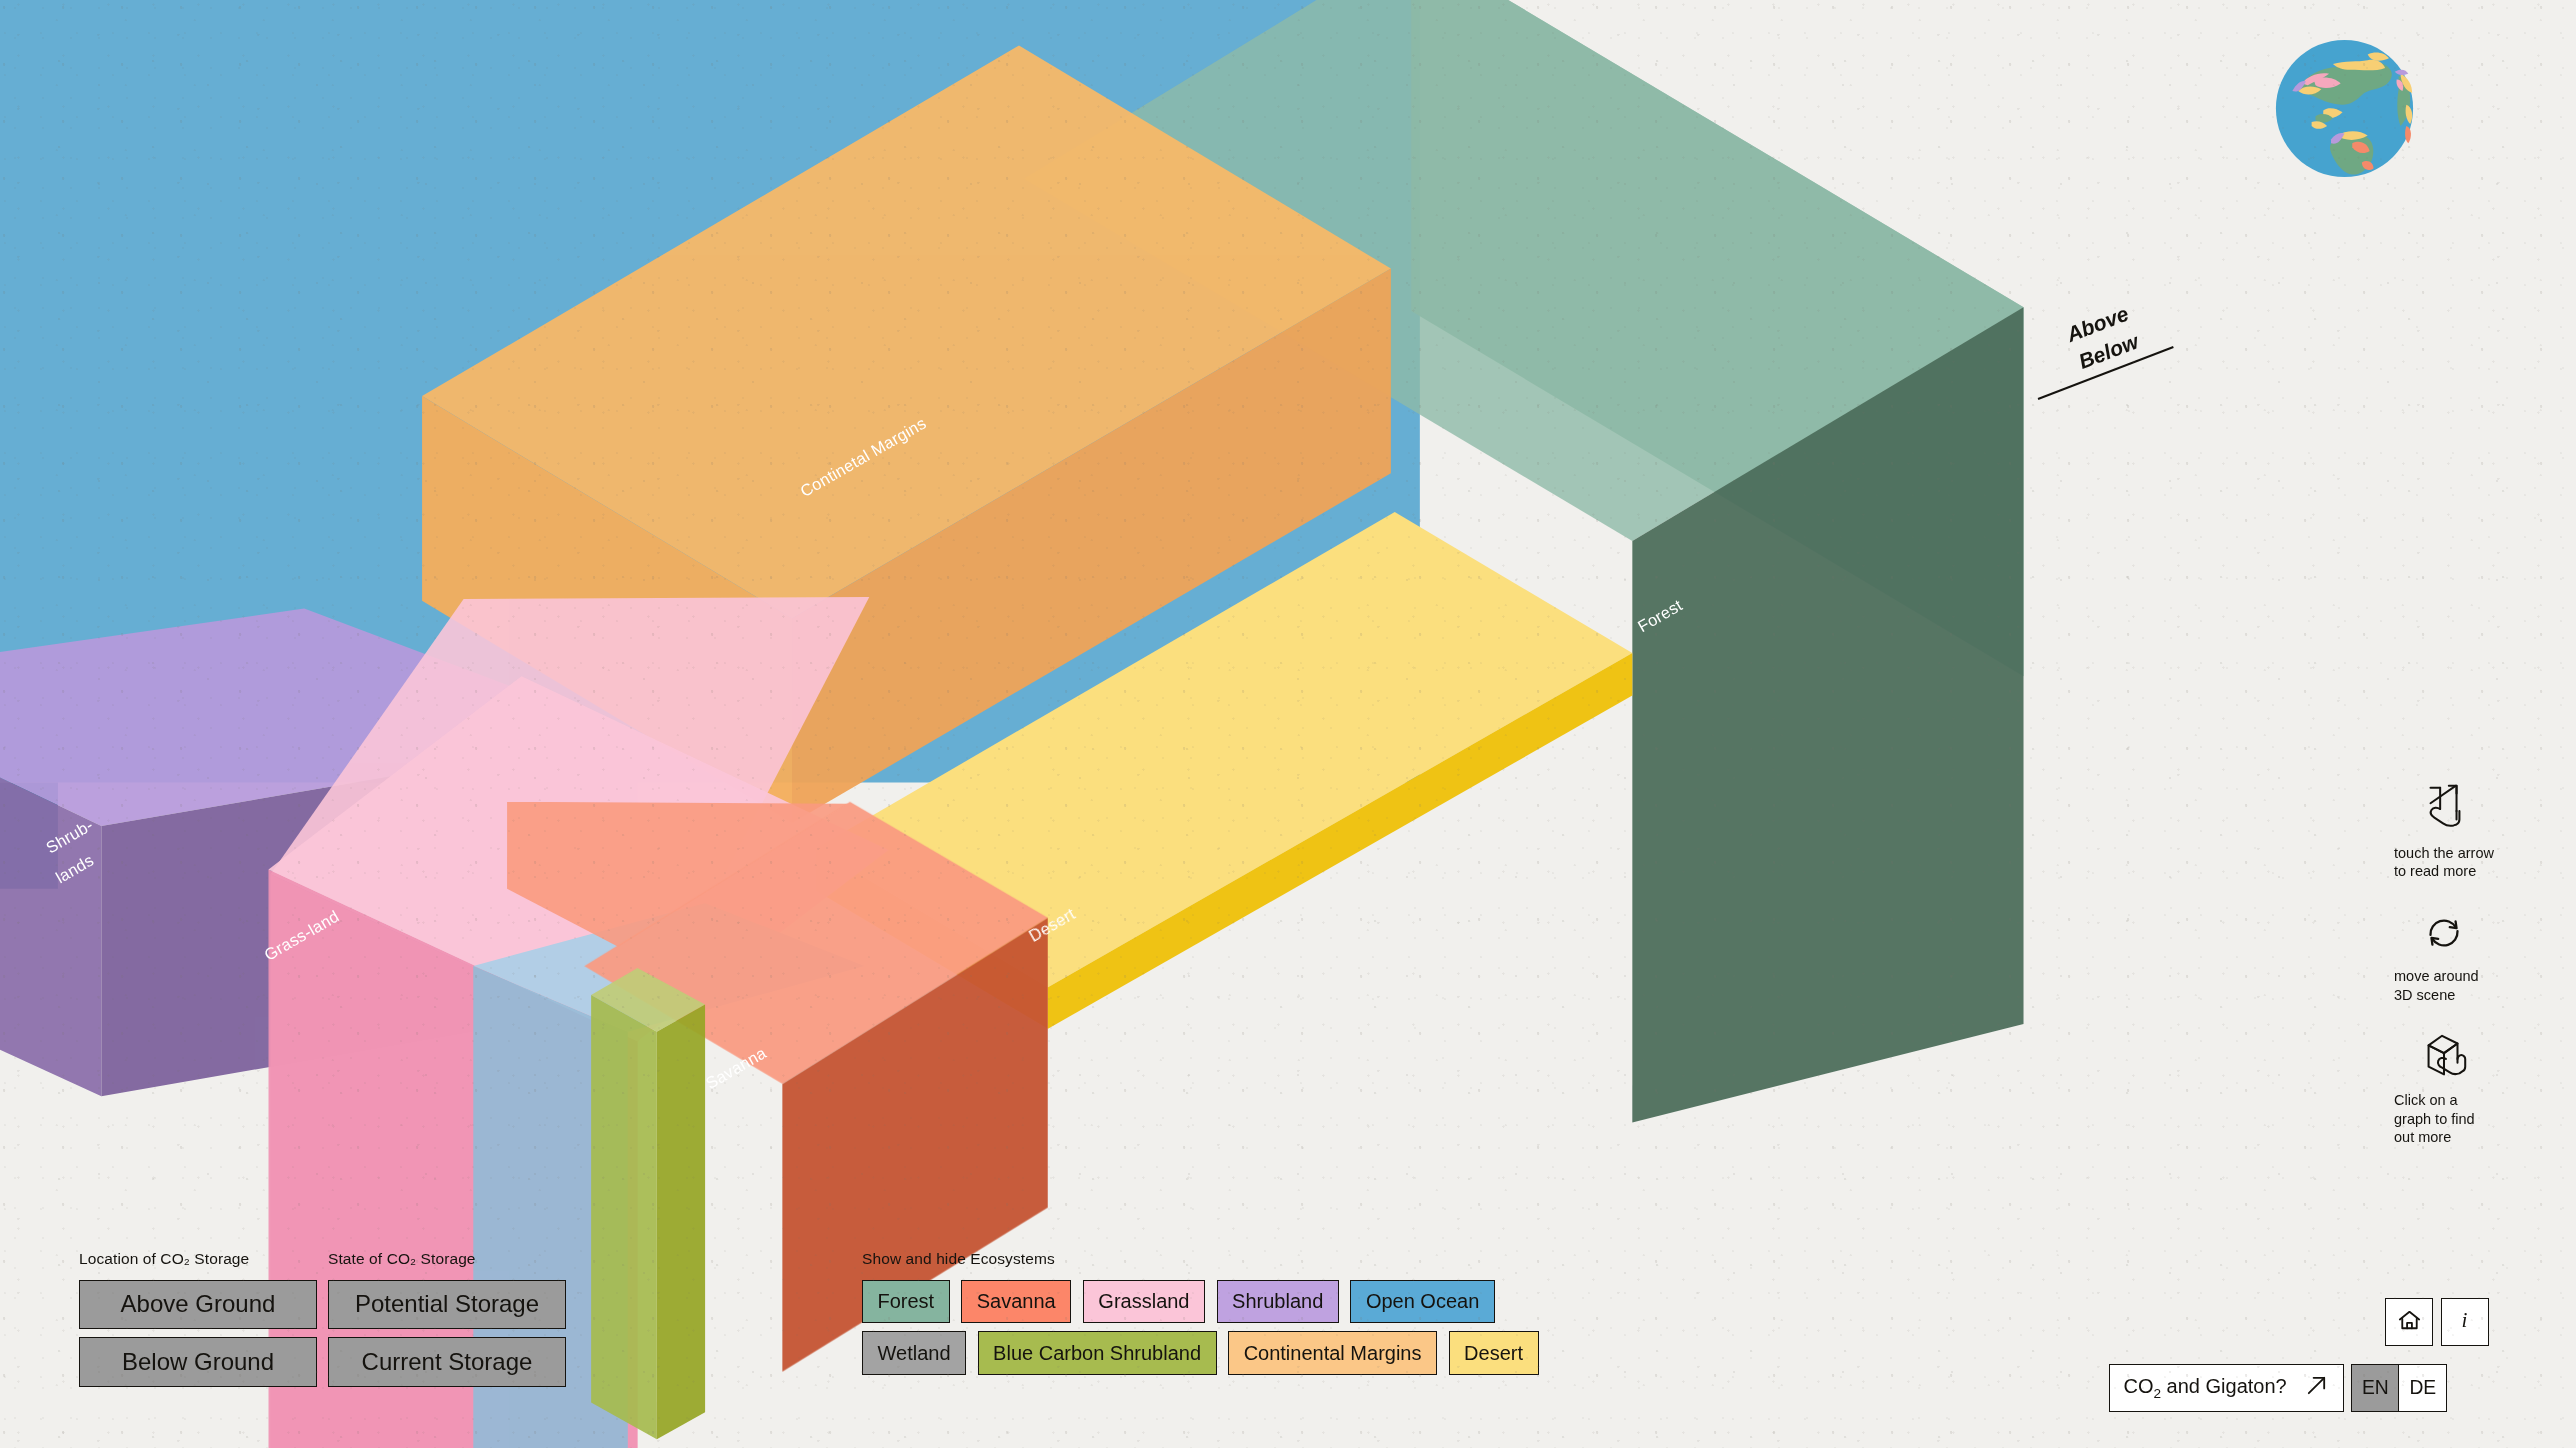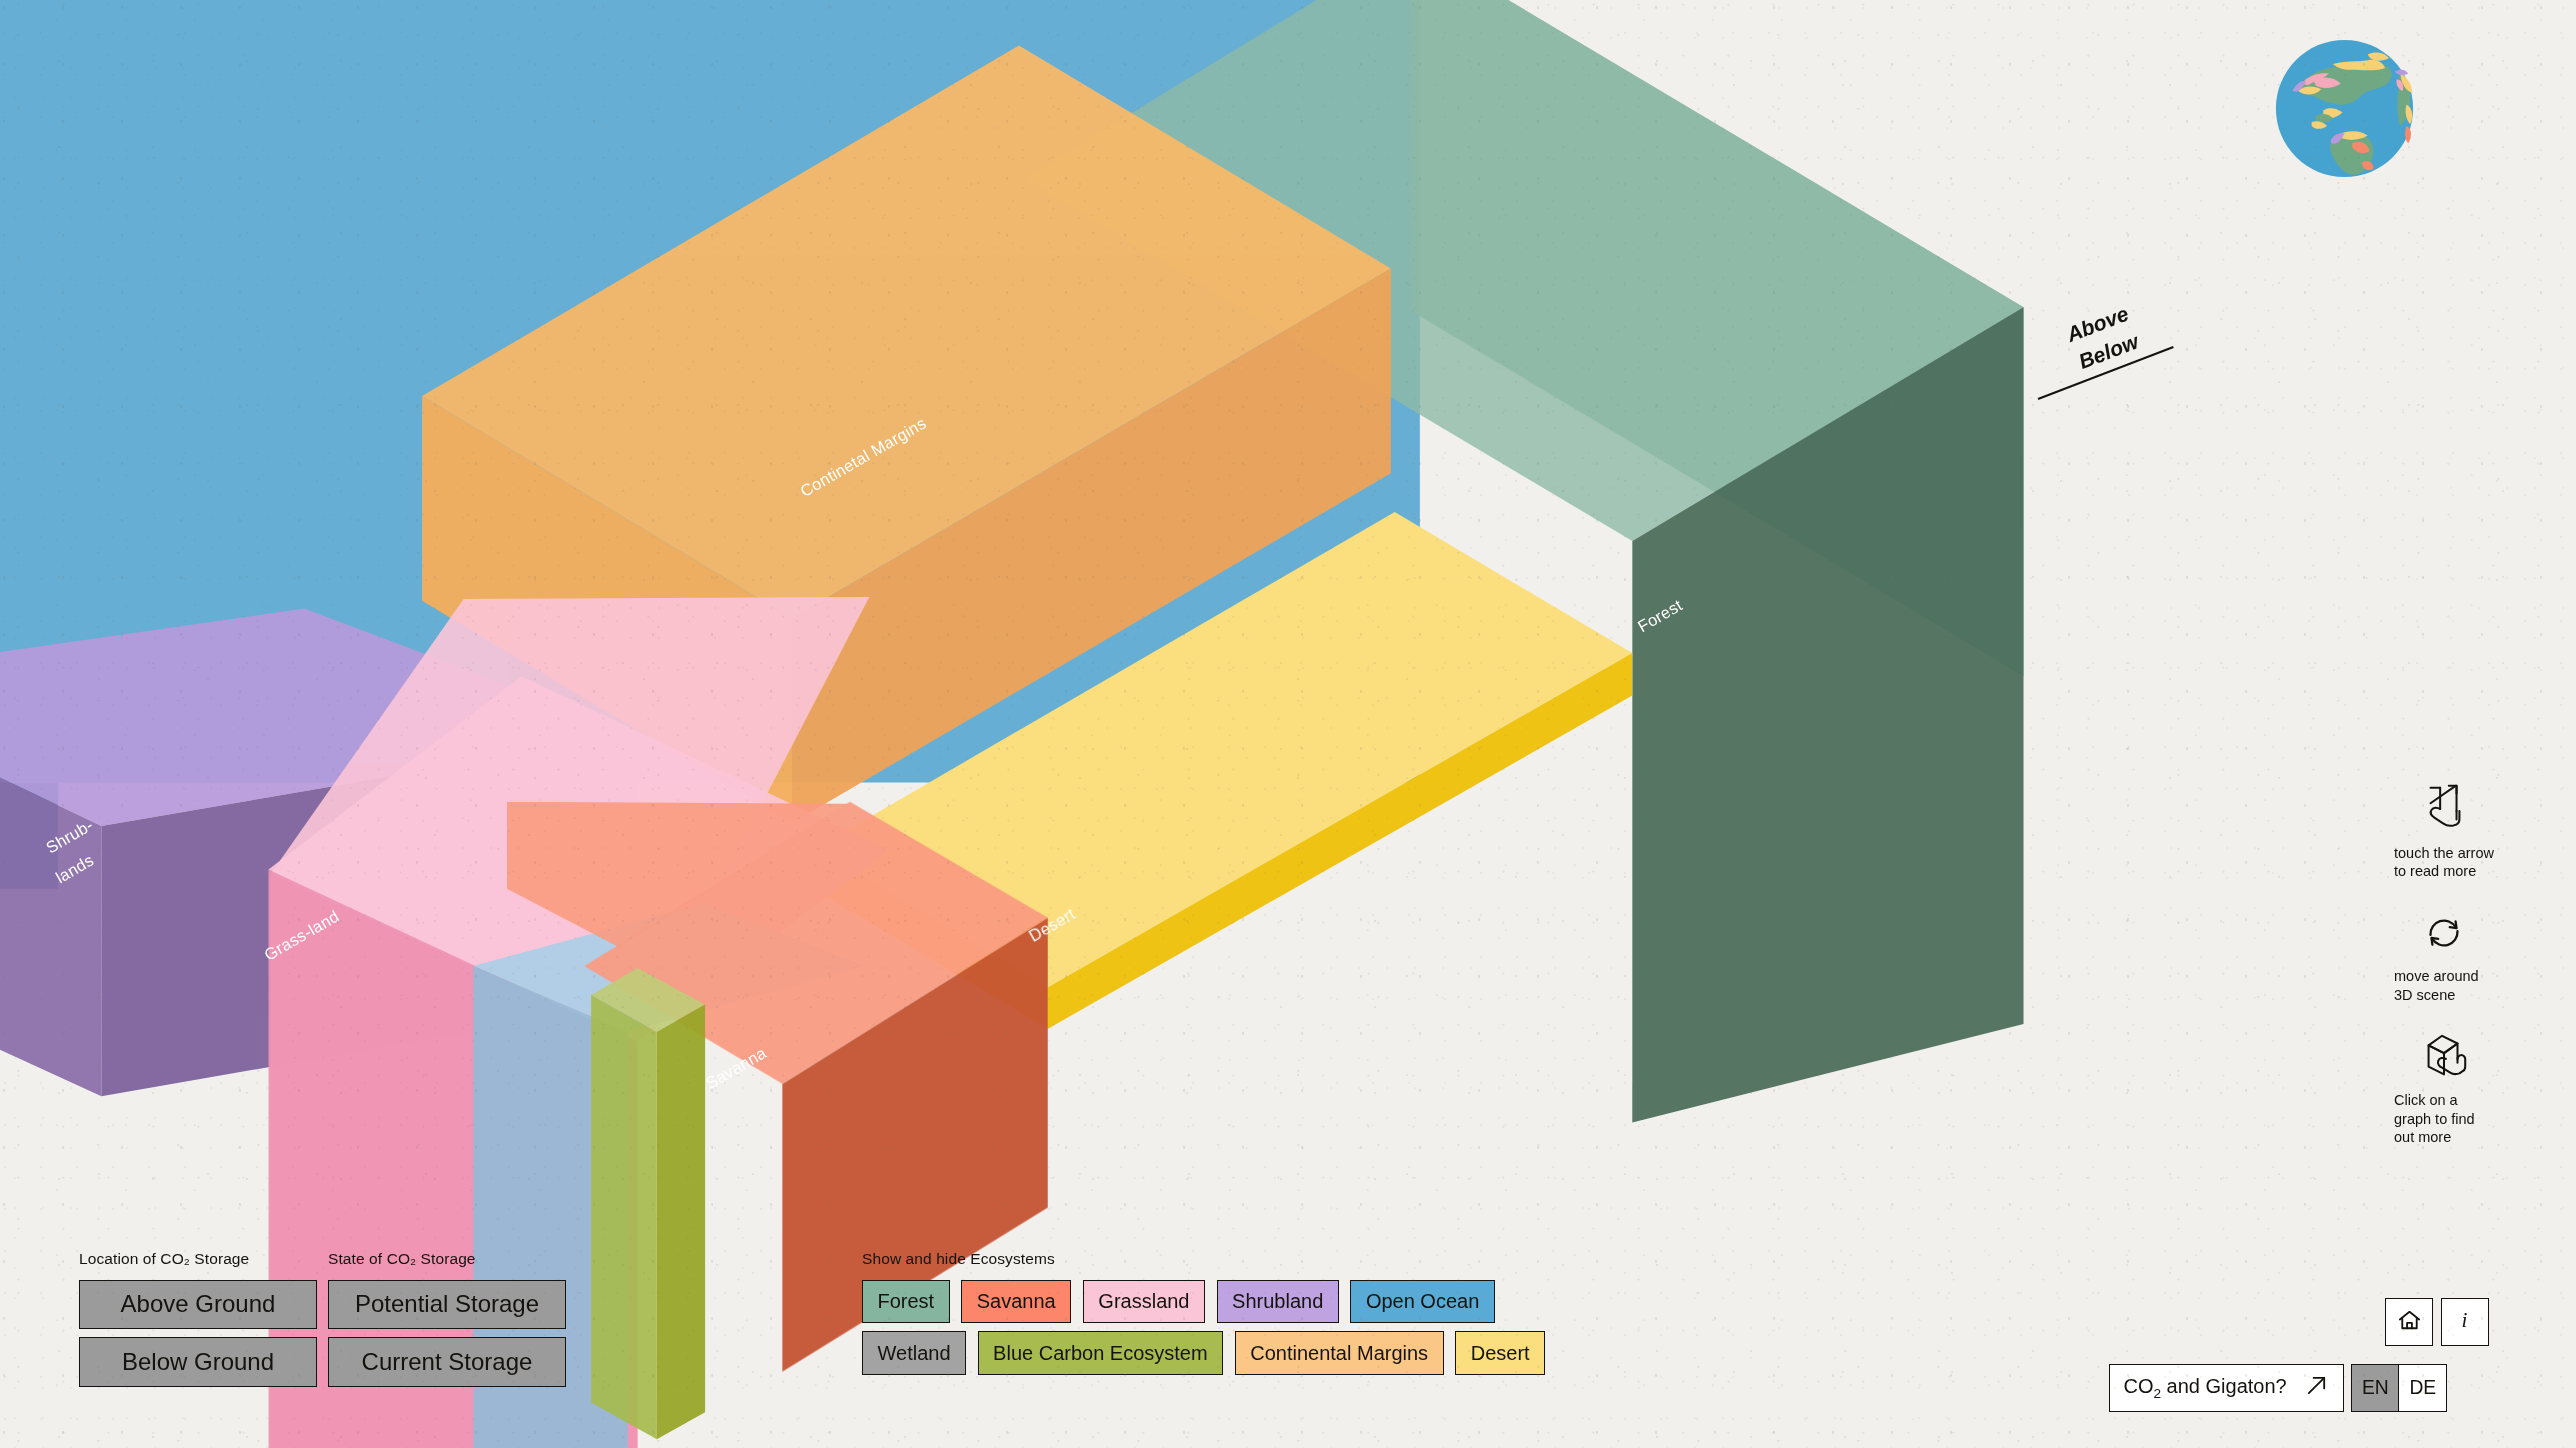--- a/index.html
+++ b/index.html
@@ -342,21 +342,21 @@
     <div id="eco-rows">
         <div class="eco-row">
           <button class="eco-btn" style="background: rgb(133, 180, 159);">Forest</button>
           <button class="eco-btn" style="background: rgb(252, 134, 105);">Savanna</button>
           <button class="eco-btn" style="background: rgb(251, 197, 216);">Grassland</button>
           <button class="eco-btn" style="background: rgb(191, 162, 224);">Shrubland</button>
           <button class="eco-btn" style="background: rgb(90, 170, 214);">Open Ocean</button>
         </div>
         <div class="eco-row">
           <button class="eco-btn" style="background: #a3a3a3;">Wetland</button>
-          <button class="eco-btn" style="background: rgb(167, 187, 79);">Blue Carbon Ecosystem</button>
+          <button class="eco-btn" style="background: rgb(167, 187, 79);">Blue Carbon Shrubland</button>
           <button class="eco-btn" style="background: rgb(251, 199, 135);">Continental Margins</button>
           <button class="eco-btn" style="background: rgb(251, 223, 126);">Desert</button>
         </div>
       </div>
   </div>
 
   <div id="hints">
 
     <div class="hint">
       <div class="hint-icon">

